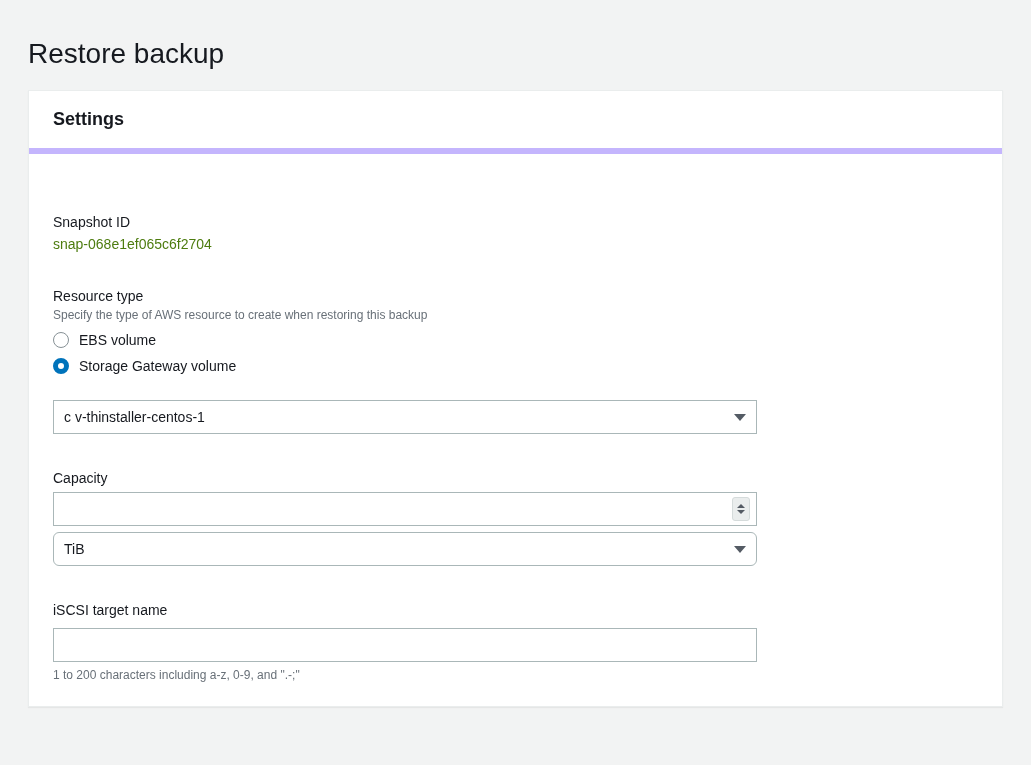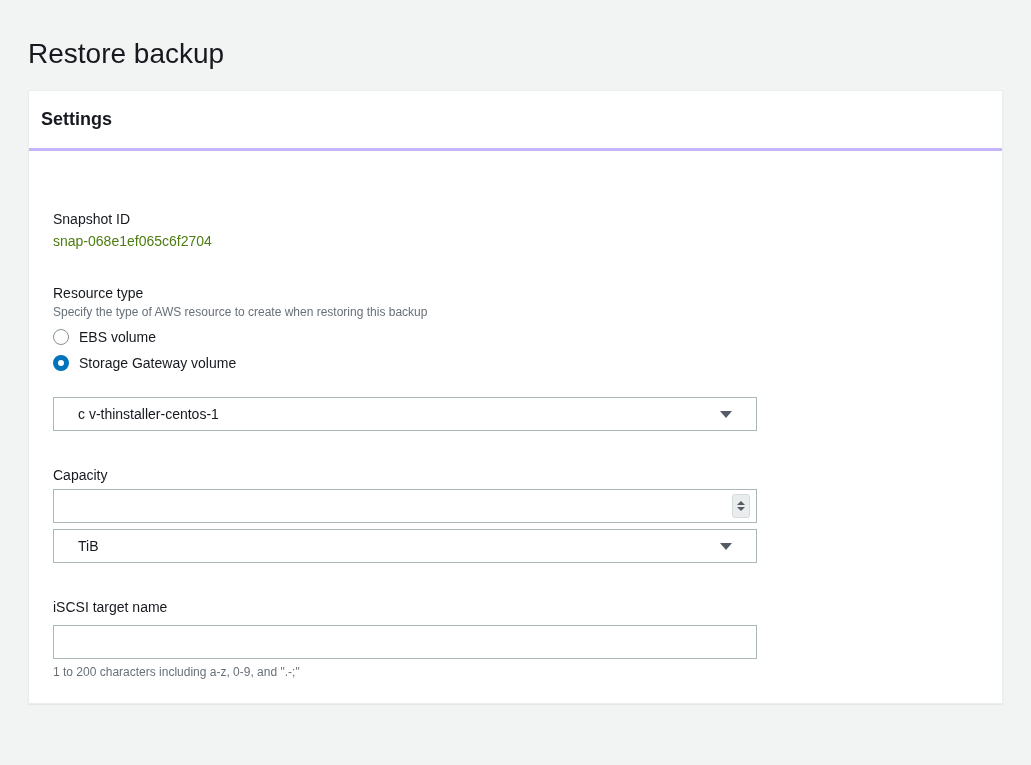--- a/index.html
+++ b/index.html
@@ -18,22 +18,22 @@
       color: #16191f;
       margin-bottom: 20px;
       margin-top: 20px;
     }
     .panel {
       background: #fff;
       border: 1px solid #eaeded;
       box-shadow: 0 1px 1px rgba(0,0,0,0.05);
     }
     .panel-header {
-      padding: 18px 12px;
-      border-bottom: 3px solid #c4b5fd;
+      padding: 18px 24px;
+      border-bottom: 6px solid #c4b5fd;
     }
     .panel-header h2 {
       font-size: 18px;
       font-weight: 700;
       color: #16191f;
     }
     .panel-body {
       padding: 24px;
     }
     .field {
@@ -82,21 +82,21 @@
     }
     .select-control {
       width: 704px;
       max-width: 100%;
       height: 34px;
       border: 1px solid #aab7b8;
       background: #fff;
       display: flex;
       align-items: center;
       justify-content: space-between;
-      padding: 0 24px;
+      padding: 0 10px;
       cursor: pointer;
       margin-top: 6px;
     }
     .select-control .caret {
       width: 0; height: 0;
       border-left: 6px solid transparent;
       border-right: 6px solid transparent;
       border-top: 7px solid #545b64;
     }
     .number-control {
@@ -148,20 +148,21 @@
       margin-top: 6px;
       outline: none;
     }
     .hint {
       font-size: 12px;
       color: #687078;
       margin-top: 6px;
     }
     .capacity-unit {
       margin-top: 6px;
+      border-radius: 6px;
     }
   </style>
 </head>
 <body>
 
 <div class="page">
   <h1 class="page-title">Restore backup</h1>
 
   <div class="panel">
     <div class="panel-header">

